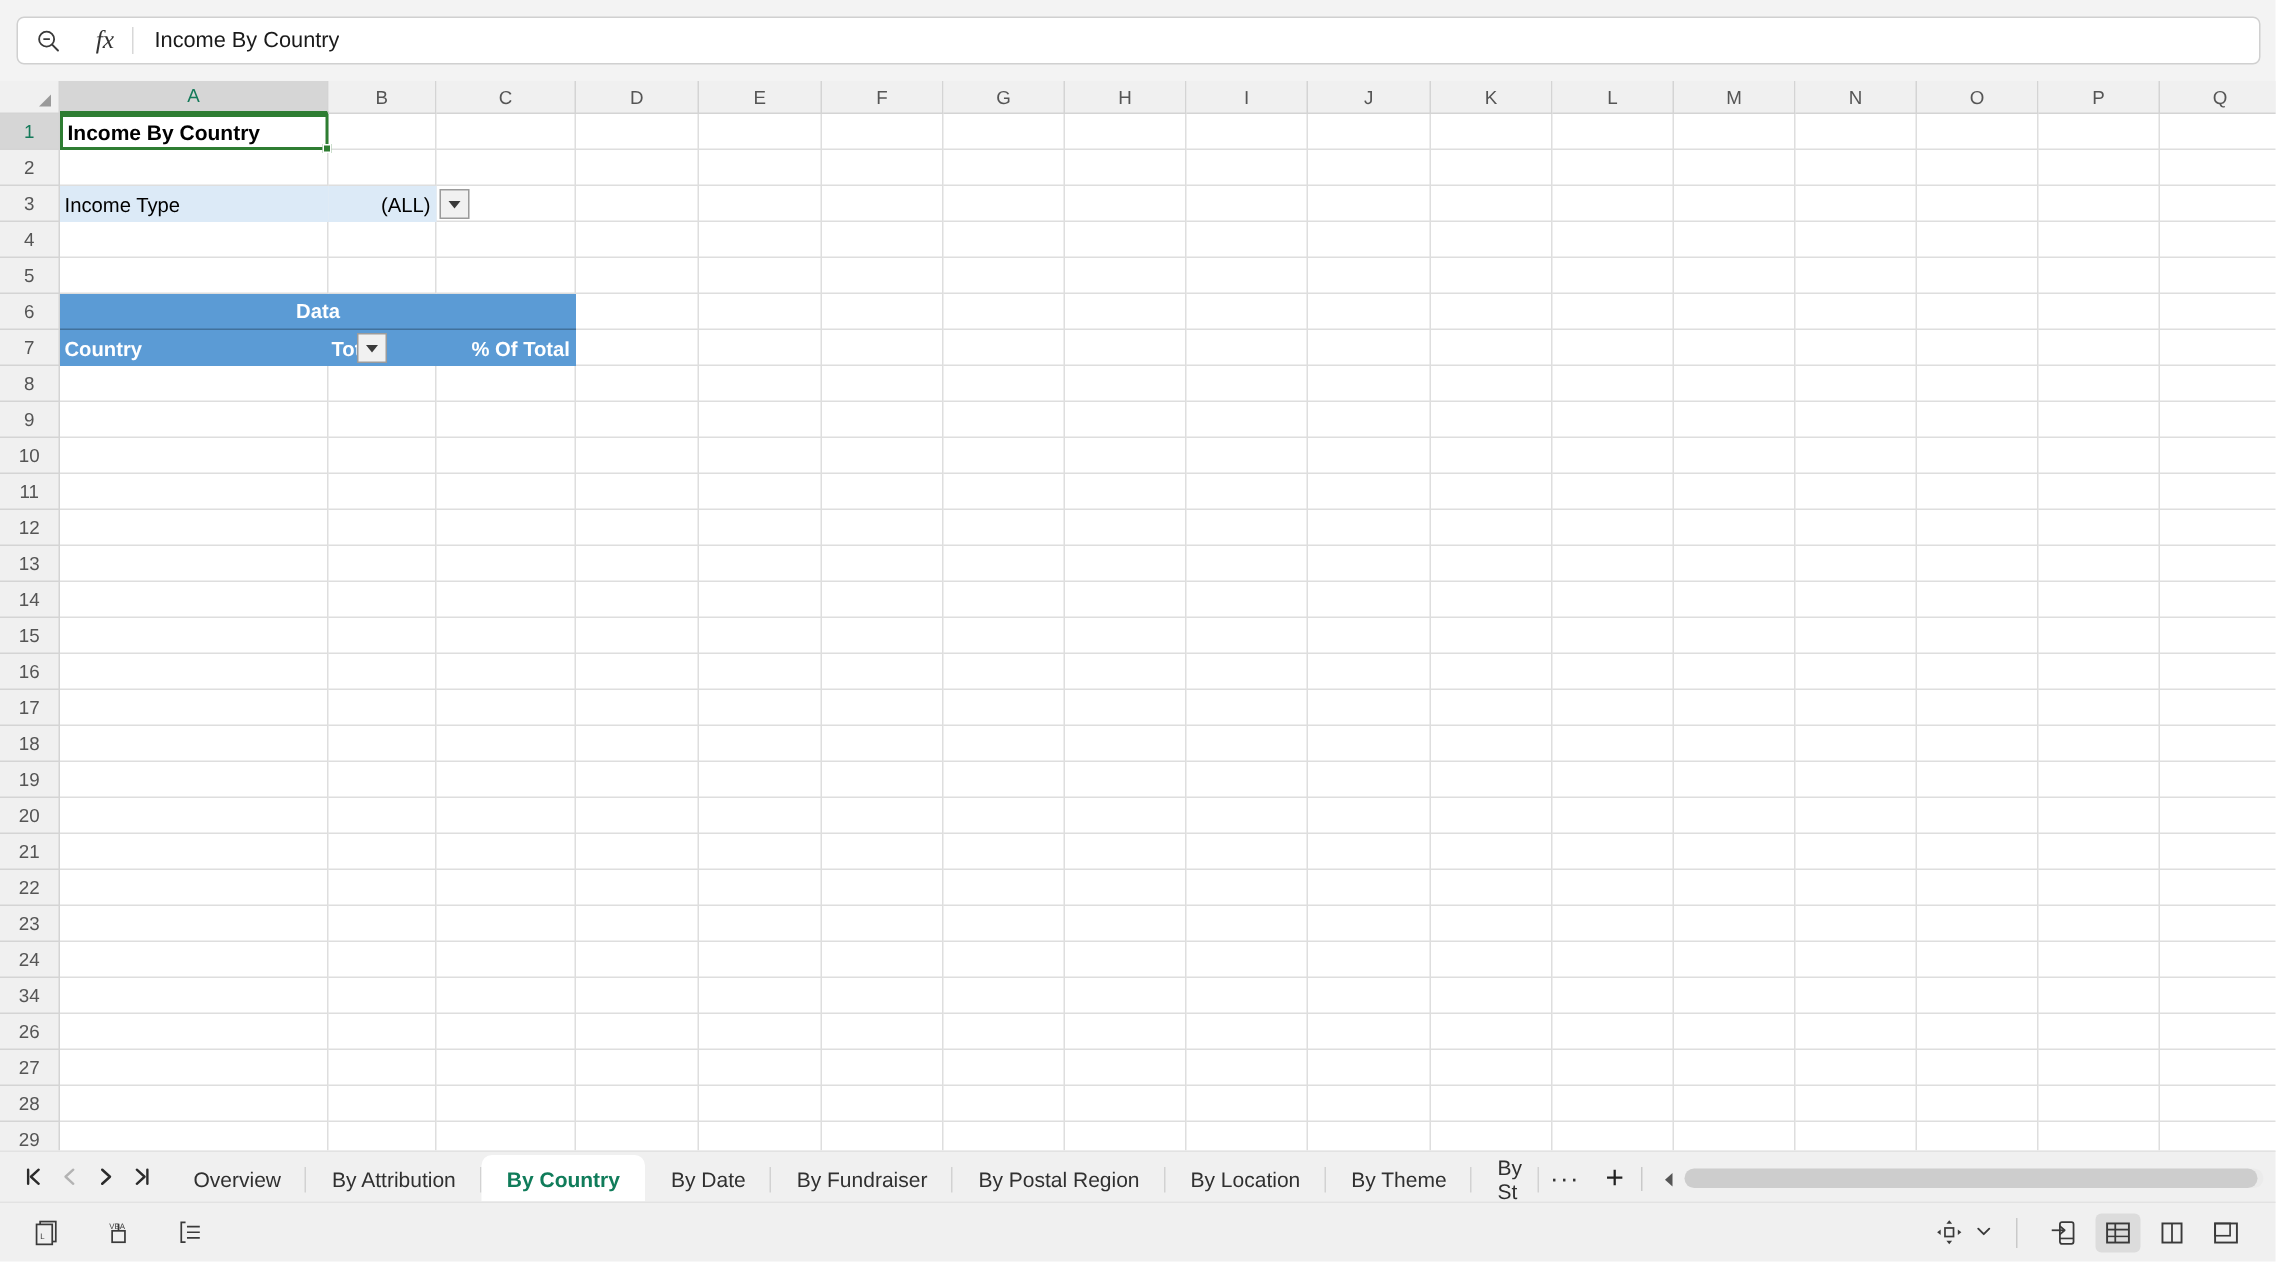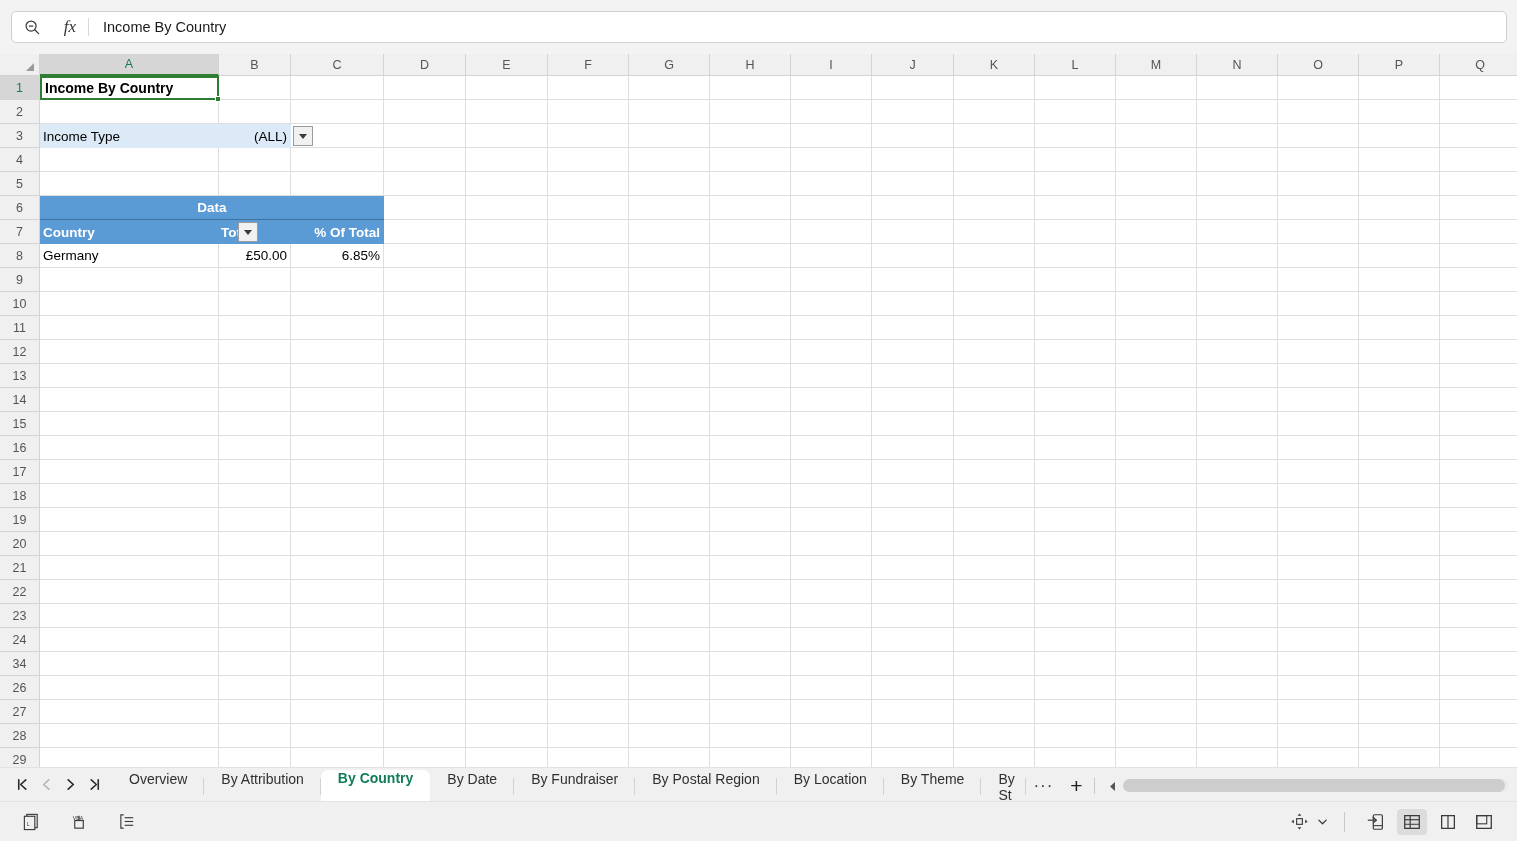--- a/index.html
+++ b/index.html
@@ -215,21 +215,21 @@
   .nav-btn {
     width: 24px; height: 26px;
     display: flex; align-items: center; justify-content: center;
     color: #2b2b2b; font-size: 15px;
   }
   .nav-btn.dim { color: #b3b3b3; }
   #tabs { display: flex; align-items: flex-end; height: 34px; overflow: hidden; }
   .sheet-tab {
     height: 30px;
     padding: 0 17px;
-    display: flex; align-items: flex-start;
+    display: flex; align-items: center;
     font-size: 14px; color: #303030;
     position: relative;
     border-radius: 7px 7px 0 0;
     margin-top: 32px;
   }
   .sheet-tab::after {
     content: ""; position: absolute; right: 0; top: 7px;
     width: 1px; height: 17px; background: #d2d2d2;
   }
   .sheet-tab.active {
@@ -933,25 +933,20 @@
     <div class="ov" id="pivot-head-row">
       <div id="ph-country">Country</div>
       <div id="ph-total">Total</div>
       <div id="ph-pct">% Of Total</div>
     </div>
     <div id="country-filter-btn">
       <div class="caret-down"></div>
     </div>
 
     <div class="ov" id="pivot-rows" style="left:0; top:168px;">
-        <div class="pivot-row">
-          <div class="pr-country">Germany</div>
-          <div class="pr-total">£50.00</div>
-          <div class="pr-pct">6.85%</div>
-        </div>
       </div>
   </div>
 </div>
 
 <div id="tab-bar">
   <div id="tab-nav">
     <div class="nav-btn">
       <svg width="15" height="15" viewBox="0 0 16 16">
           <path d="M11.5 3 L6 8 L11.5 13" stroke="#2b2b2b" stroke-width="1.7" fill="none" stroke-linecap="round" stroke-linejoin="round"></path>
           <line x1="4" y1="3" x2="4" y2="13" stroke="#2b2b2b" stroke-width="1.7" stroke-linecap="round"></line>

